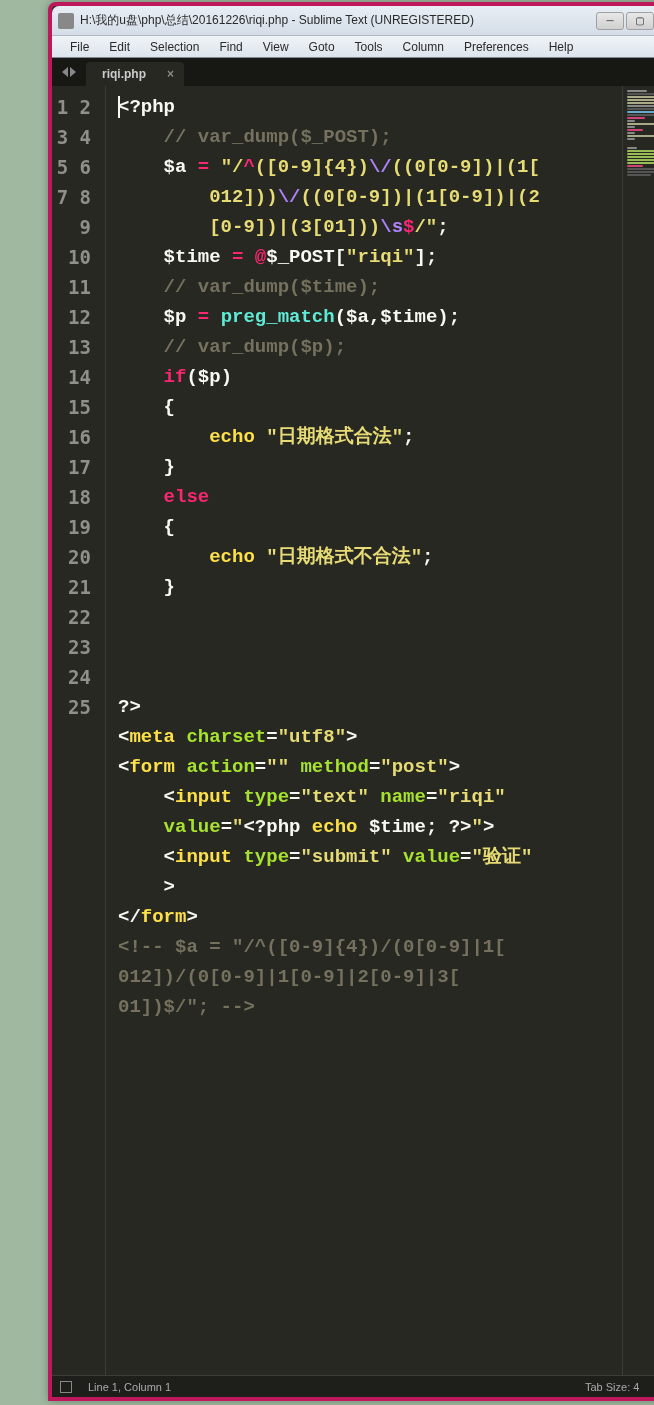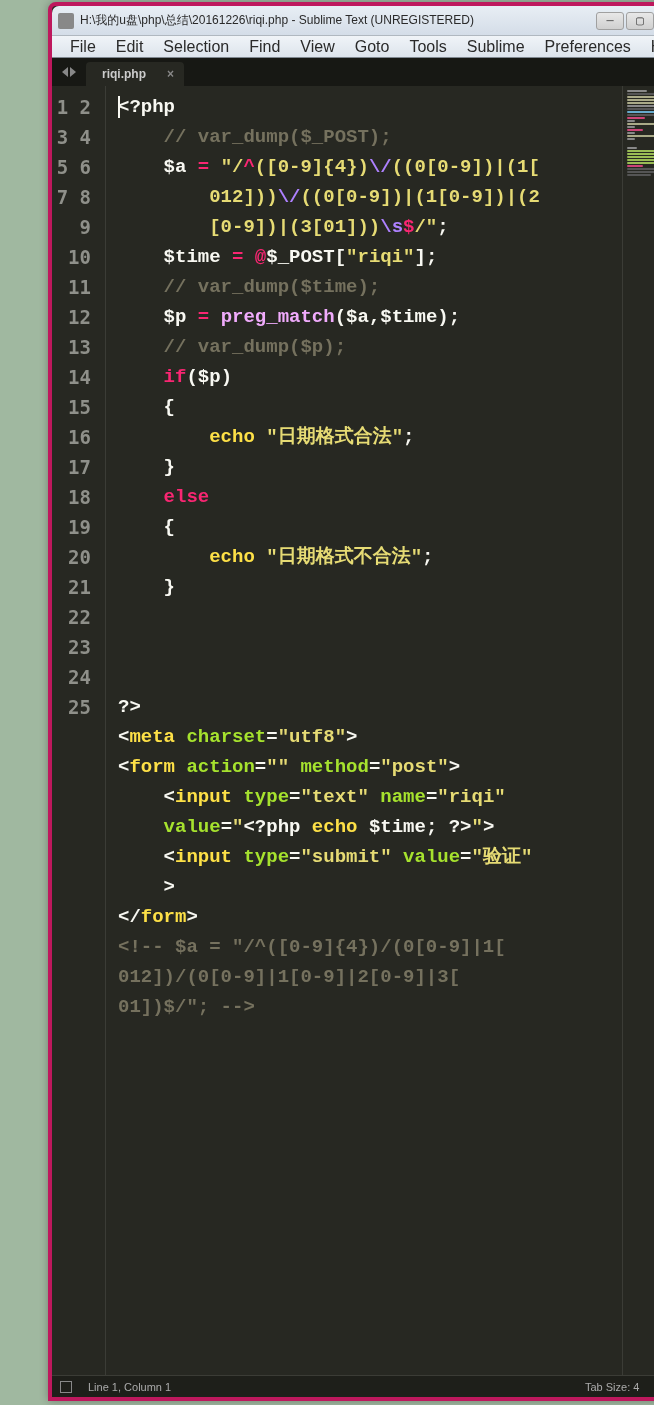--- a/index.html
+++ b/index.html
@@ -40,21 +40,21 @@
 .winbtn.close { background: linear-gradient(#e8a0a0,#d08080); }
 .menubar {
   height: 22px;
   background: linear-gradient(#f0f4f8, #dde4ec);
   border-bottom: 1px solid #808890;
   display: flex;
   align-items: center;
   padding: 0 8px;
   gap: 0;
 }
-.menuitem { padding: 2px 10px; color: #2a2a2a; font-size: 16px; }
+.menuitem { padding: 2px 10px; color: #2a2a2a; font-size: 12px; }
 .tabbar {
   height: 28px;
   background: #171814;
   display: flex;
   align-items: flex-end;
   padding-left: 6px;
   font-weight: bold;
 }
 .tab-arrows { display:flex; gap:2px; padding:4px 10px 4px 4px; align-self:center; }
 .tab-arrow { width:0; height:0; border-top:5px solid transparent; border-bottom:5px solid transparent; }
@@ -99,21 +99,21 @@
   font-size: 19px;
   line-height: 30px;
   color: #f8f8f2;
   white-space: pre;
   overflow: hidden;
 }
 .code .c-comment { color: #75715e; }
 .code .c-keyword { color: #f92672; }
 .code .c-tag { color: #fde047; }
 .code .c-string { color: #e6db74; }
-.code .c-func { color: #f0abfc; }
+.code .c-func { color: #5eead4; }
 .code .c-op { color: #f92672; }
 .code .c-attr { color: #a6e22e; }
 .code .c-echo { color: #fde047; }
 .code .c-escape { color: #ae81ff; }
 .code .c-bracket { color: #f8f8f2; }
 .cursor { display:inline-block; width:2px; height:22px; background:#f8f8f2; vertical-align: text-bottom; margin-right:-2px; animation: blink 1s steps(1) infinite; }
 @keyframes blink { 50% { opacity:0; } }
 .minimap {
   width: 54px;
   background: #272822;
@@ -153,21 +153,21 @@
   </div>
 
   <div class="menubar">
     <div class="menuitem">File</div>
     <div class="menuitem">Edit</div>
     <div class="menuitem">Selection</div>
     <div class="menuitem">Find</div>
     <div class="menuitem">View</div>
     <div class="menuitem">Goto</div>
     <div class="menuitem">Tools</div>
-    <div class="menuitem">Sublime</div>
+    <div class="menuitem">Column</div>
     <div class="menuitem">Preferences</div>
     <div class="menuitem">Help</div>
   </div>
 
   <div class="tabbar">
     <div class="tab-arrows">
       <div class="tab-arrow left"></div>
       <div class="tab-arrow right"></div>
     </div>
     <div class="tab">

